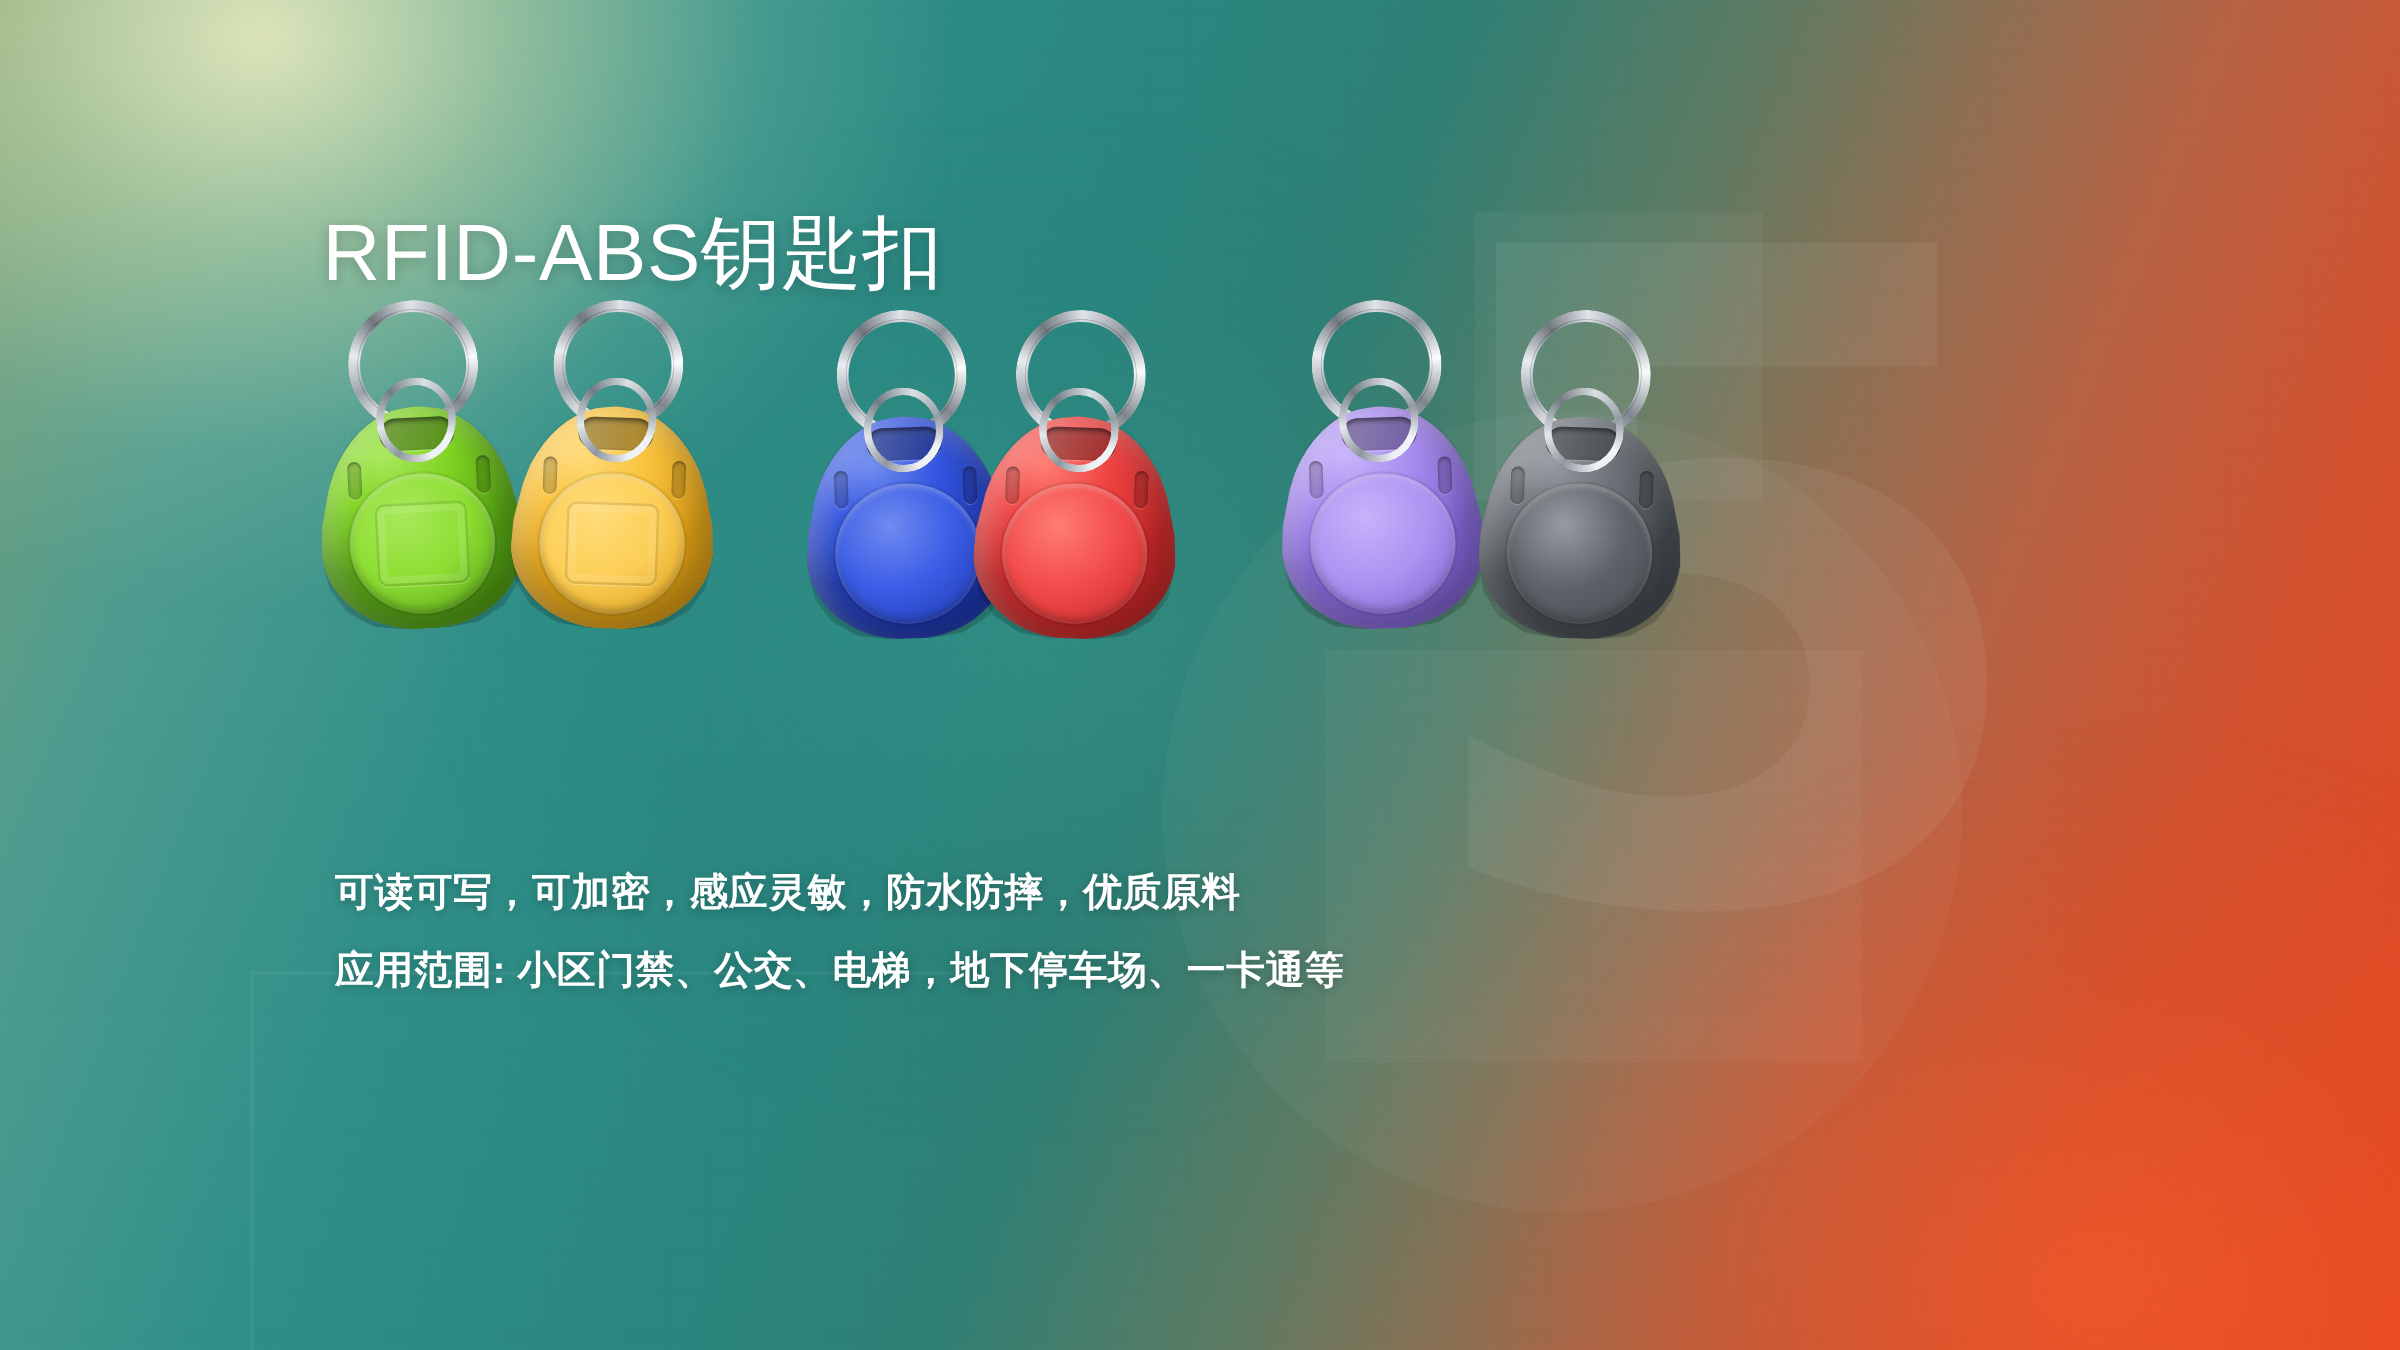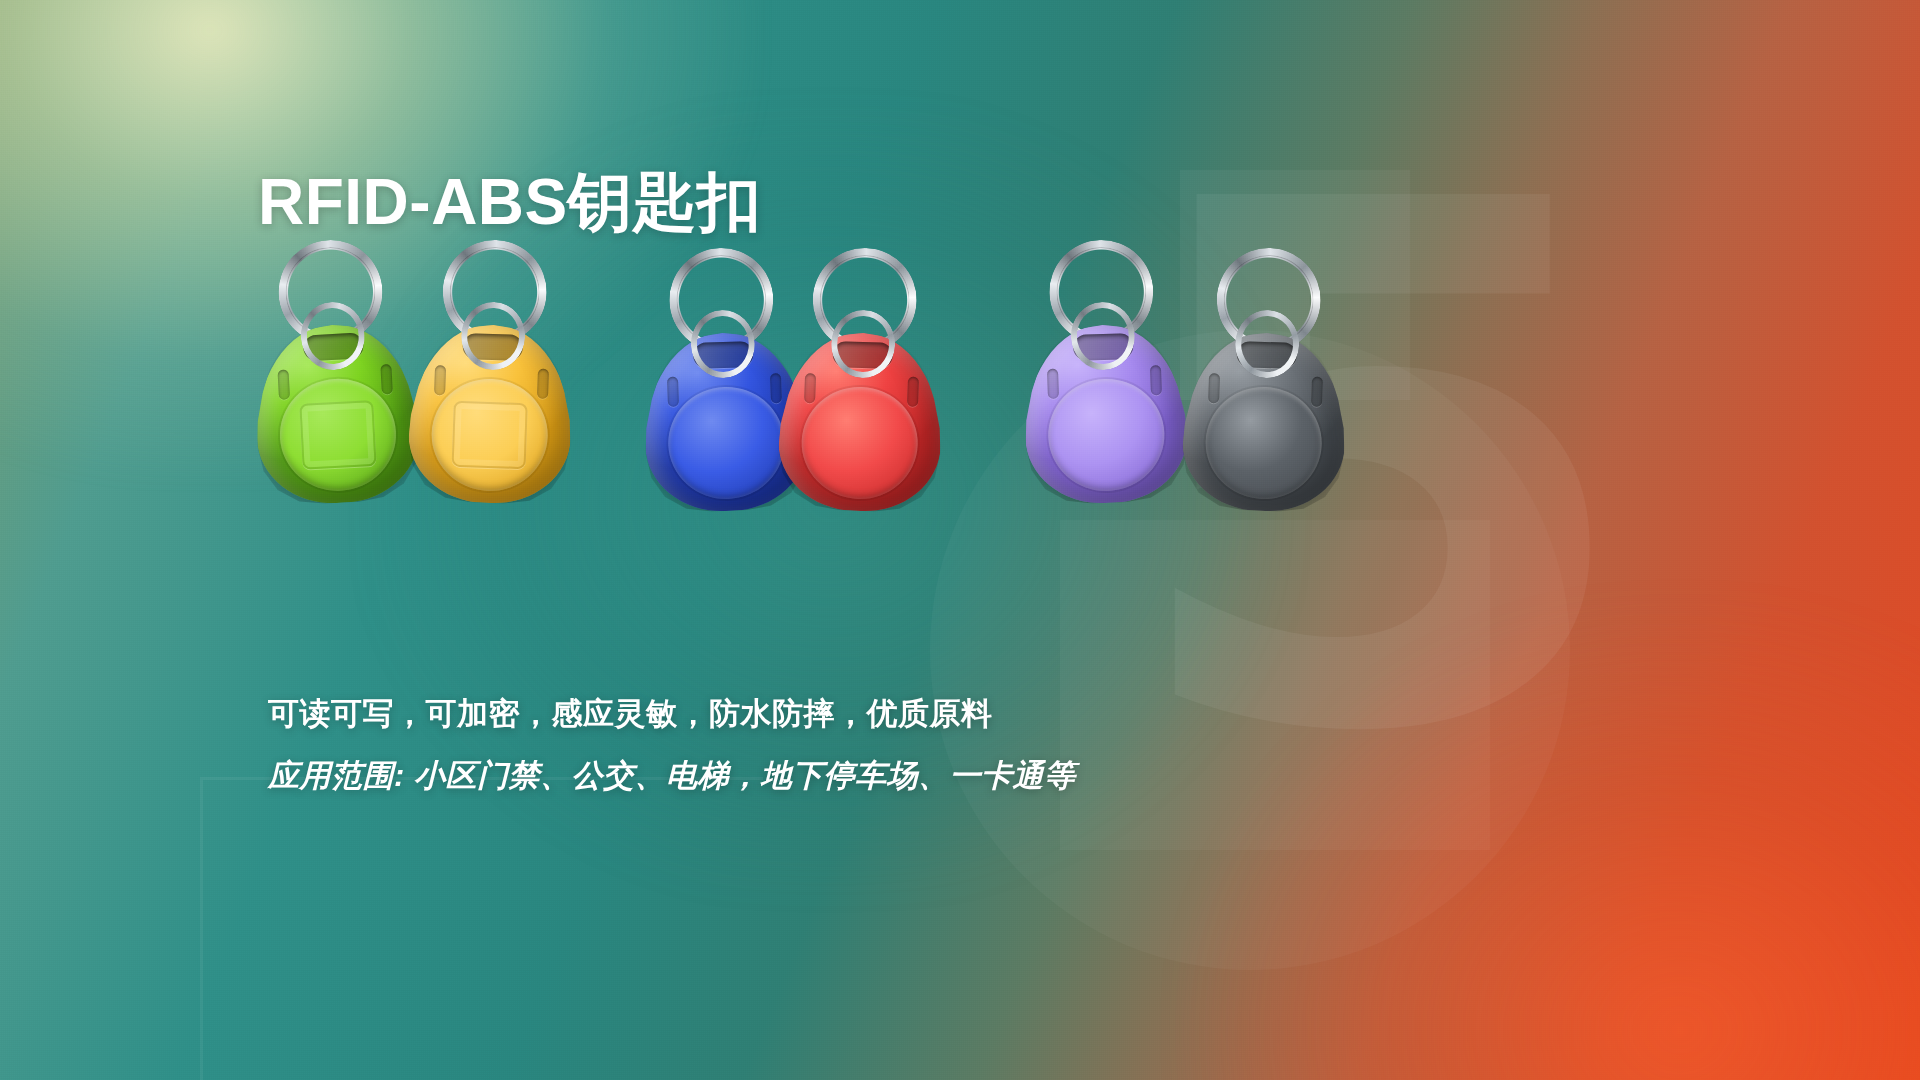--- a/index.html
+++ b/index.html
@@ -106,38 +106,38 @@
       repeating-linear-gradient(0deg, rgba(255,255,255,0.018) 0 1px, rgba(0,0,0,0.018) 1px 2px),
       repeating-linear-gradient(90deg, rgba(255,255,255,0.015) 0 1px, rgba(0,0,0,0.015) 1px 2px);
     mix-blend-mode:overlay;
   }
 
   
   .title{
     position:absolute;
     left:258px; top:116px;
     font-size:64px;
-    font-weight:700;
+    font-weight:400;
     color:#ffffff;
     letter-spacing:.5px;
     white-space:nowrap;
     text-shadow:0 2px 10px rgba(0,0,0,.22);
   }
   .tagline{
     position:absolute;
     left:268px;
     font-size:31px;
     font-weight:700;
     color:#ffffff;
     white-space:nowrap;
     letter-spacing:.5px;
     text-shadow:0 2px 8px rgba(0,0,0,.26);
   }
   .tag-1{ top:662px; }
-  .tag-2{ top:724px;font-style:italic; }
+  .tag-2{ top:724px; }
 
   
   .fob{
     position:absolute;
     width:170px;
     height:200px;
   }
   .ring{
     position:absolute;
     left:50%;

